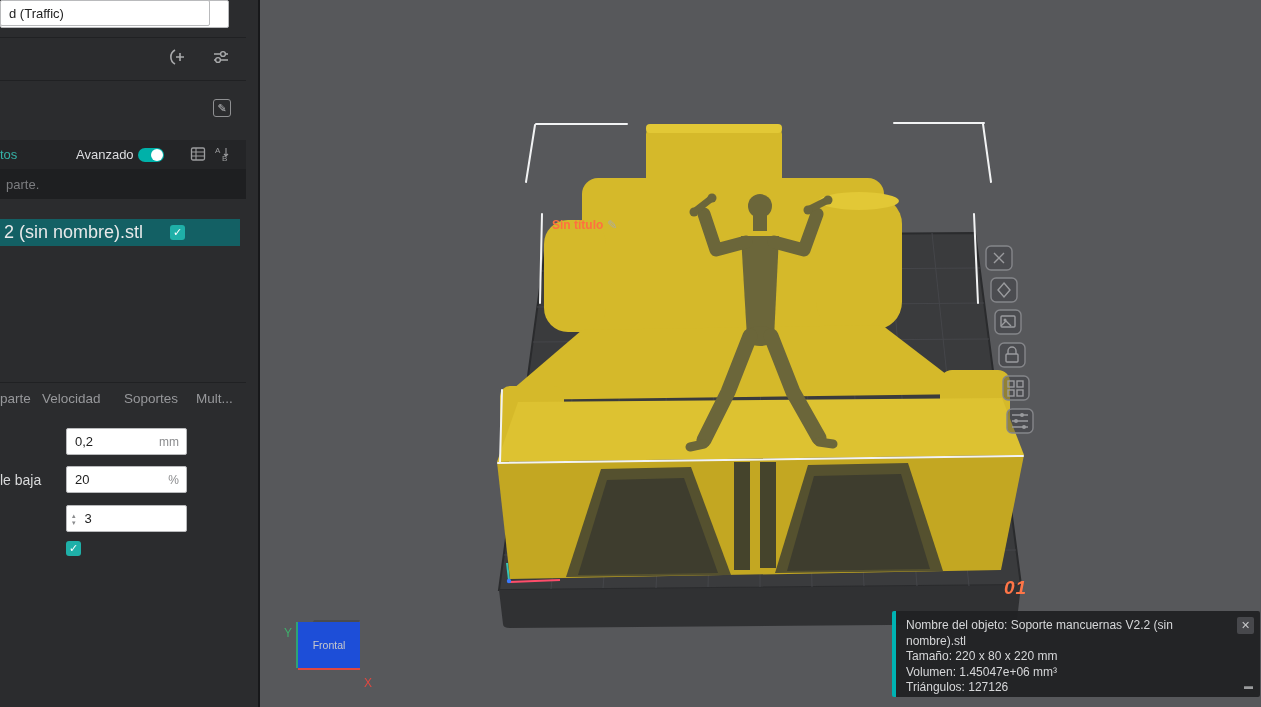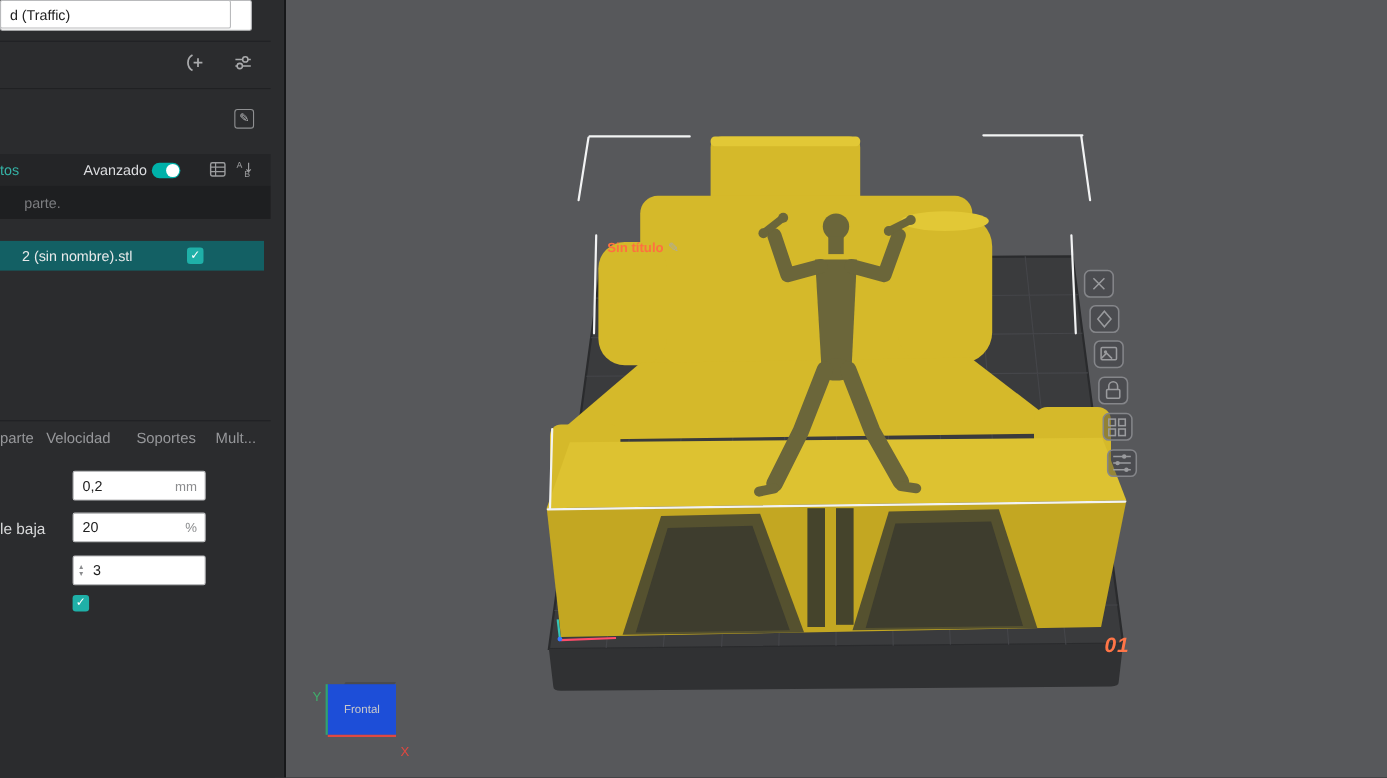--- a/index.html
+++ b/index.html
@@ -31,25 +31,25 @@
               background:#242527;padding-left:44px; }
   .tab-objects { position:absolute; left:0; top:7px; color:#35b2a6; font-size:13px; }
   .advanced-label { position:absolute; left:76px; top:7px; color:#dcdde0; font-size:13px; }
   .toggle { position:absolute; left:138px; top:8px; width:26px; height:14px;
             background:#00b1a9; border-radius:7px; }
   .toggle .knob { position:absolute; right:1px; top:1px; width:12px; height:12px;
                   background:#fff; border-radius:50%; }
 
   .search-row { position:absolute; left:0; top:169px; width:246px; height:30px;
                 background:#1e1f21; display:flex; align-items:center; }
-  .search-row .ph { padding-left:22px; font-size:13px; color:#7c7d80; }
+  .search-row .ph { padding-left:6px; font-size:13px; color:#7c7d80; }
 
   .object-row { position:absolute; left:0; top:219px; width:240px; height:27px;
                 background:#136064; display:flex; align-items:center; }
-  .object-row .lbl { padding-left:20px; font-size:13px; color:#e8e9ea; white-space:nowrap; }
+  .object-row .lbl { padding-left:4px; font-size:18px; color:#e8e9ea; white-space:nowrap; }
   .checkbox { position:absolute; width:15px; height:15px; background:#1fb0a8;
               border-radius:3px; color:#fff; font-size:11px; line-height:15px;
               text-align:center; }
   .object-row .checkbox { left:170px; top:6px; }
 
   .process-tabs { position:absolute; left:0; top:391px; width:246px; height:22px; }
   .process-tabs span { position:absolute; top:0; font-size:13.5px; color:#97989b;
                        white-space:nowrap; }
 
   .param-label { position:absolute; font-size:14px; color:#d9dadb; white-space:nowrap; }
@@ -313,15 +313,25 @@
       </div>
       <div class="front-face">
         <span>Frontal</span>
       </div>
       <div class="y-line"></div>
       <div class="x-line"></div>
       <span class="y-label">Y</span>
       <span class="x-label">X</span>
     </div>
 
+    <div class="info-panel">
+      <div>Nombre del objeto: Soporte mancuernas V2.2 (sin nombre).stl</div>
+      <div>Tamaño: 220 x 80 x 220 mm</div>
+      <div>Volumen: 1.45047e+06 mm³</div>
+      <div>Triángulos: 127126</div>
+      <div class="close">
+        <span>✕</span>
+      </div>
+      <span class="resize">▬</span>
+    </div>
 
   </main>
 </div>
 
 </body></html>

